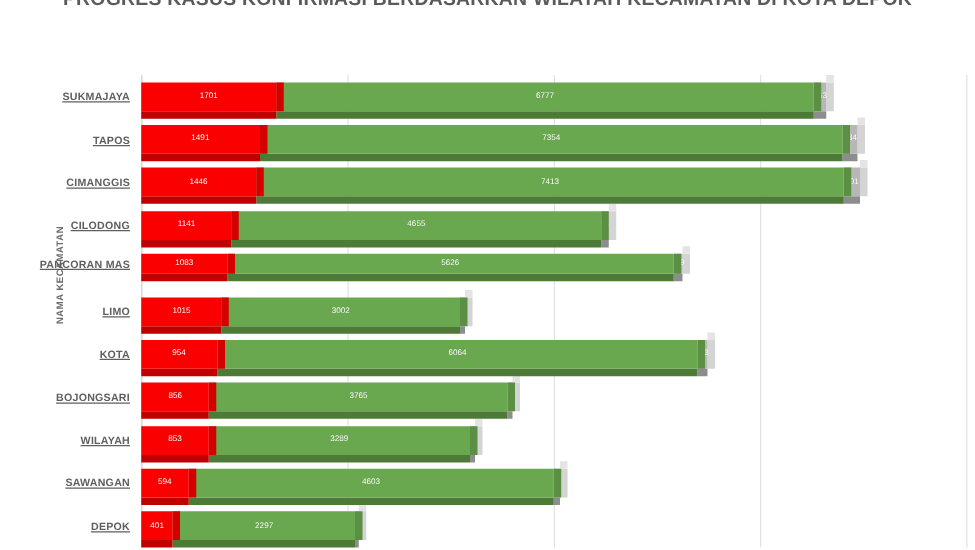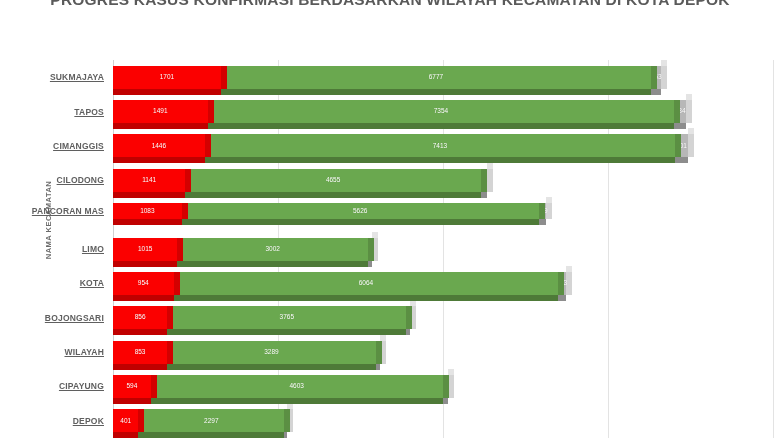--- a/index.html
+++ b/index.html
@@ -359,21 +359,21 @@
             <div class="seg meninggal" style="left: 262.858px; width: 3.87115px; z-index: 8;">
               <span class="shadow-bottom"></span>
               <span class="side-right"></span>
               <span class="cap-top"></span>
               <span class="face"></span>
               <span class="seg-label">61</span>
             </div>
           </div>
         </div>
         <div class="row" style="top: 314.955px; height: 23px;">
-          <div class="cat-label">CIPAYUNG</div>
+          <div class="cat-label">SAWANGAN</div>
           <div class="bar-wrap">
             <div class="seg aktif" style="left: 0px; width: 37.6962px; z-index: 10;">
               <span class="shadow-bottom"></span>
               <span class="side-right"></span>
               <span class="cap-top"></span>
               <span class="face"></span>
               <span class="seg-label">594</span>
             </div>
             <div class="seg sembuh" style="left: 37.6962px; width: 292.113px; z-index: 9;">
               <span class="shadow-bottom"></span>

